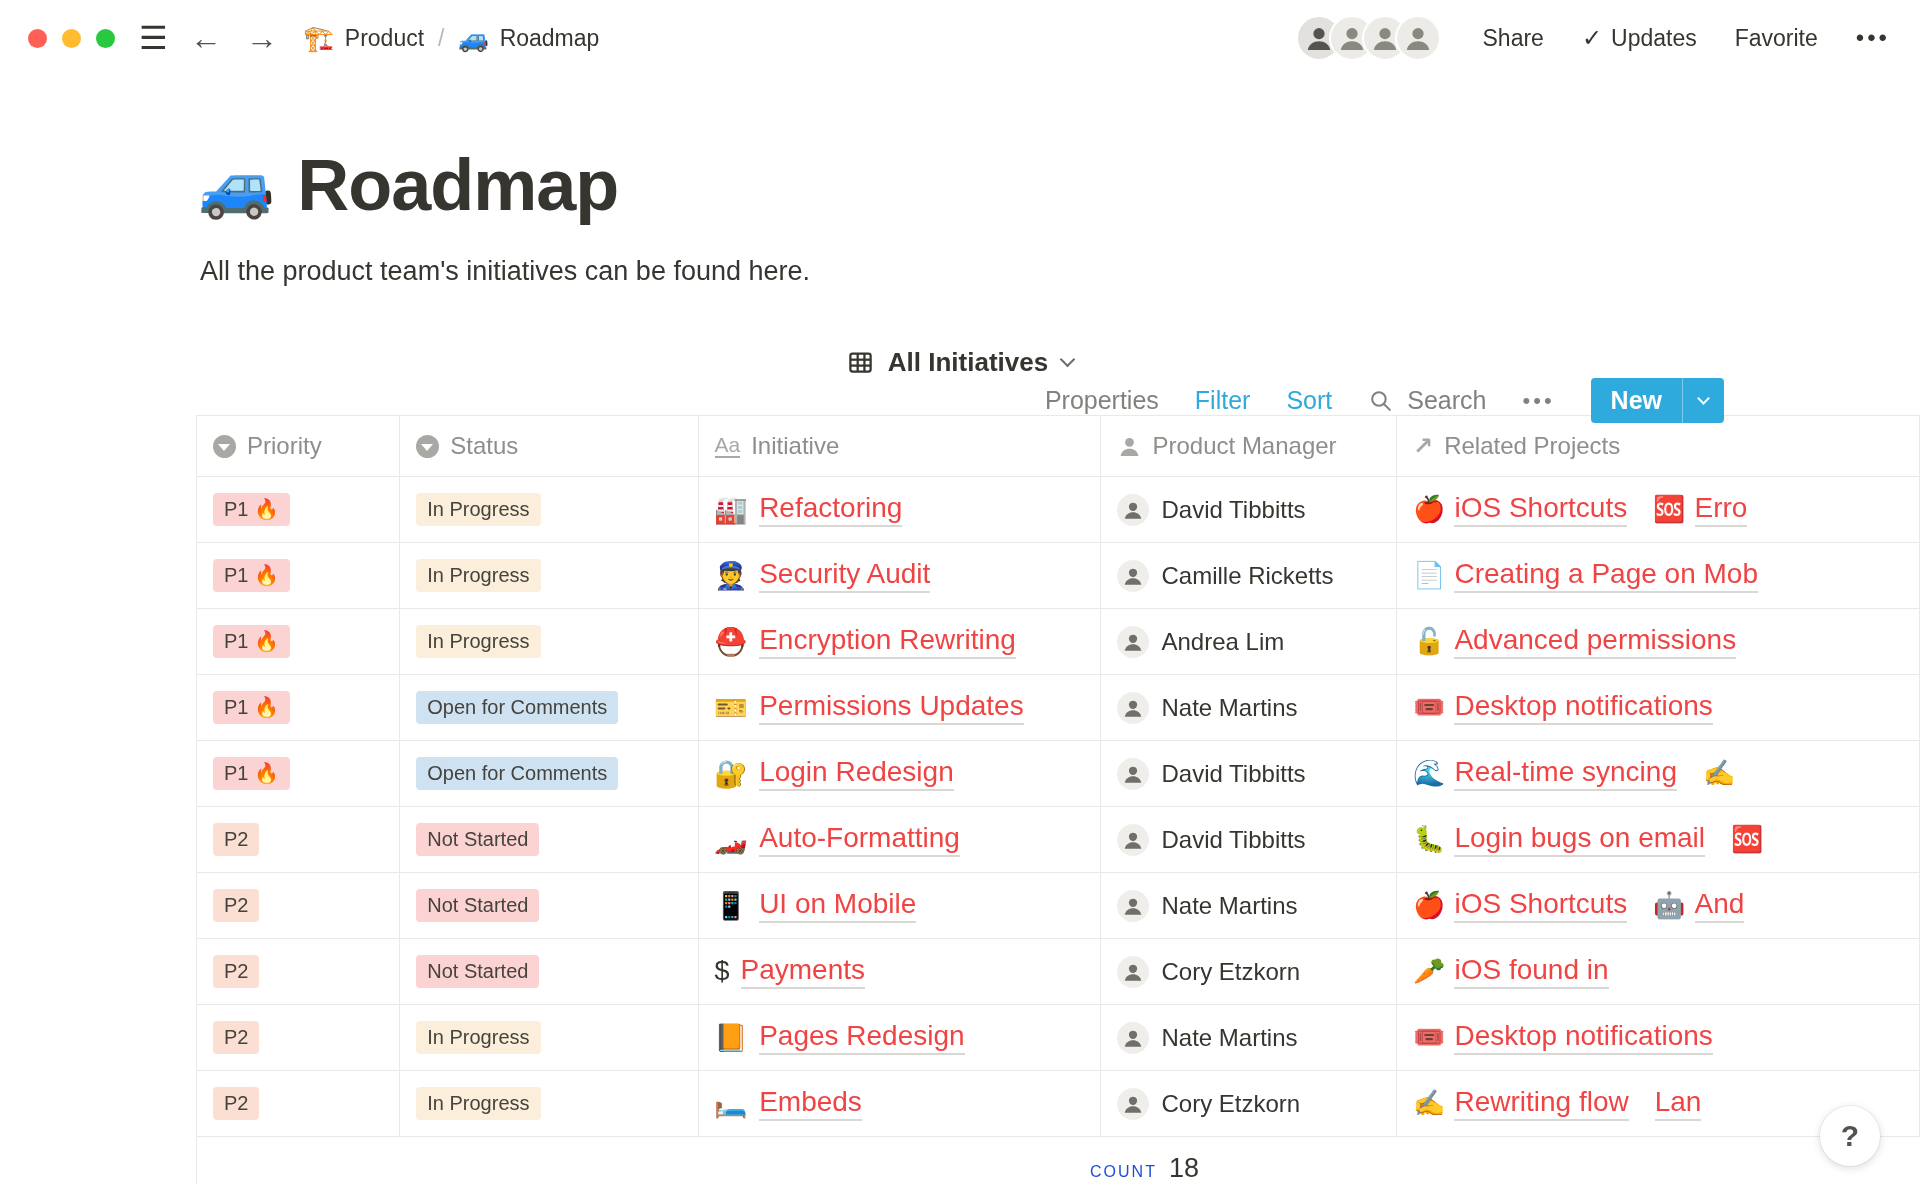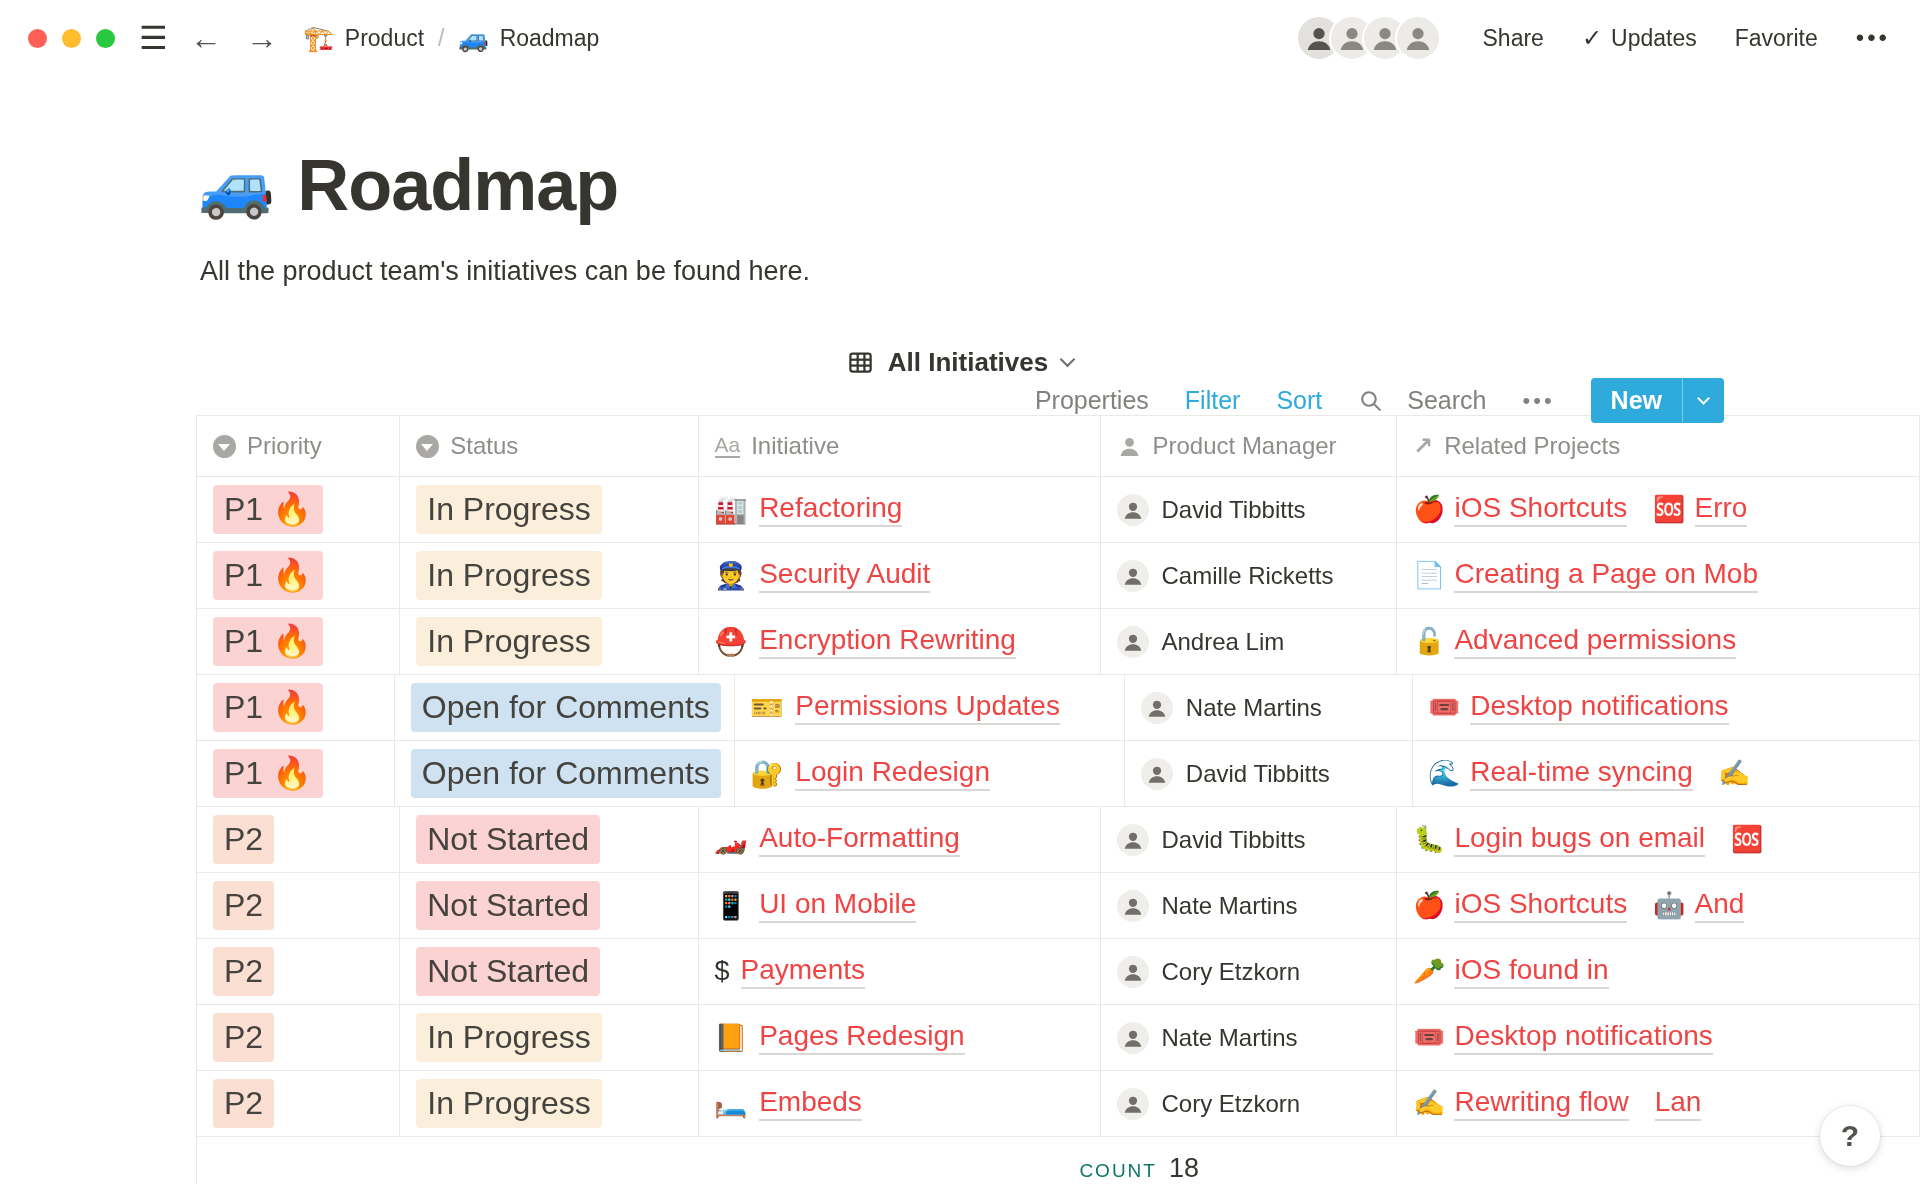--- a/index.html
+++ b/index.html
@@ -39,21 +39,21 @@
   
   .toolbar { margin:60px 196px 0 196px; display:flex; align-items:center; height:48px;flex-direction:column; }
   .view-switcher { display:flex; align-items:center; gap:14px; background:none; border:none;
     cursor:pointer; font-family:inherit; font-size:26px; font-weight:700; color:#37352F; }
   .view-switcher svg { width:27px; height:27px; }
   .caret { width:11px; height:11px; border-right:2.5px solid #6F6D68; border-bottom:2.5px solid #6F6D68;
     transform:rotate(45deg); margin-top:-6px; }
   .toolbar-right { margin-left:auto; display:flex; align-items:center; gap:36px; font-size:25px; }
   .tb-link { background:none; border:none; font-family:inherit; font-size:25px; cursor:pointer; }
   .gray { color:#82817D; } .blue { color:var(--accent); }
-  .search-btn { display:flex; align-items:center; gap:24px; }
+  .search-btn { display:flex; align-items:center; gap:14px; }
   .search-btn svg { width:25px; height:25px; }
   .toolbar-more { letter-spacing:3px; font-size:22px; }
   .new-btn { display:flex; align-items:stretch; background:var(--accent); border:none; border-radius:4px;
     color:#fff; cursor:pointer; height:45px; overflow:hidden; font-family:inherit; padding:0; }
   .new-label { display:flex; align-items:center; padding:0 20px; font-size:25px; font-weight:700; }
   .new-caret-seg { display:flex; align-items:center; justify-content:center; width:42px;
     border-left:1px solid rgba(255,255,255,0.38); }
   .caret-white { width:9px; height:9px; border-right:2.5px solid #fff; border-bottom:2.5px solid #fff;
     transform:rotate(45deg); margin-top:-4px; }
 
@@ -68,40 +68,40 @@
   .col-manager{ width:338px; } .col-related{ width:600px; }
   .sel-ic { width:23px; height:23px; border-radius:50%; background:#A9A8A4; position:relative; flex:none; }
   .sel-ic::after { content:""; position:absolute; left:5px; top:9px;
     border-left:6.5px solid transparent; border-right:6.5px solid transparent; border-top:7px solid #fff; }
   .aa-ic { font-size:21px; color:#A9A8A4; border-bottom:2px solid #A9A8A4; line-height:1; padding-bottom:1px; }
   .person-ic { width:25px; height:25px; fill:#A9A8A4; }
   .rel-ic { font-size:24px; color:#A9A8A4; font-weight:700; }
 
   .row { display:flex; height:66px; border-bottom:1px solid var(--border); }
   .td { display:flex; align-items:center; padding:0 16px; border-right:1px solid var(--border); cursor:pointer; }
-  .tag { display:inline-block; padding:3px 11px; border-radius:4px; font-size:32px; color:#45433E;
+  .tag { display:inline-block; padding:3px 11px; border-radius:4px; font-size:20px; color:#45433E;
     white-space:nowrap; line-height:1.35; }
   .tag-red{ background:var(--tag-red); } .tag-peach{ background:var(--tag-peach); }
   .tag-yellow{ background:var(--tag-yellow); } .tag-blue{ background:var(--tag-blue); }
   .pagelink { display:flex; align-items:center; gap:11px; font-weight:500; white-space:nowrap; }
   .pagelink .emoji { font-size:27px; }
   .link-text { font-size:28px; color:#ef4444; border-bottom:2px solid #D9D8D4; padding-bottom:1px; }
   .manager { display:flex; align-items:center; gap:13px; font-size:24px; white-space:nowrap; }
   .avatar-sm { width:32px; height:32px; border-radius:50%; background:#EFEEEB; flex:none;
     display:flex; align-items:center; justify-content:center; color:#716F69; overflow:hidden; }
   .avatar-sm svg { width:22px; height:22px; fill:currentColor; }
   .related { gap:26px; white-space:nowrap; }
   .rel-item { display:flex; align-items:center; gap:9px; font-weight:500; }
   .rel-item .emoji { font-size:26px; }
   .rel-item .emoji:empty, .rel-item .link-text:empty { display:none; }
 
   .tfoot { display:flex; padding-top:16px; }
   .count-wrap { width:1030px; display:flex; justify-content:flex-end; align-items:baseline;
     gap:12px; padding-right:28px; }
-  .count-label { font-size:19px; letter-spacing:2px; color:#0f766e;text-align:center; }
+  .count-label { font-size:16px; letter-spacing:2px; color:#1d4ed8;text-align:center; }
   .count-value { font-size:27px; color:#37352F; }
 
   .help-btn { position:fixed; right:40px; bottom:34px; width:60px; height:60px; border-radius:50%;
     background:#fff; border:none; cursor:pointer; font-size:30px; font-weight:700; color:#54524D;
     box-shadow:0 2px 8px rgba(15,15,15,0.15), 0 0 0 1px rgba(15,15,15,0.05);
     display:flex; align-items:center; justify-content:center; z-index:5; font-family:inherit; }
 </style>
 </head>
 <body>
 

